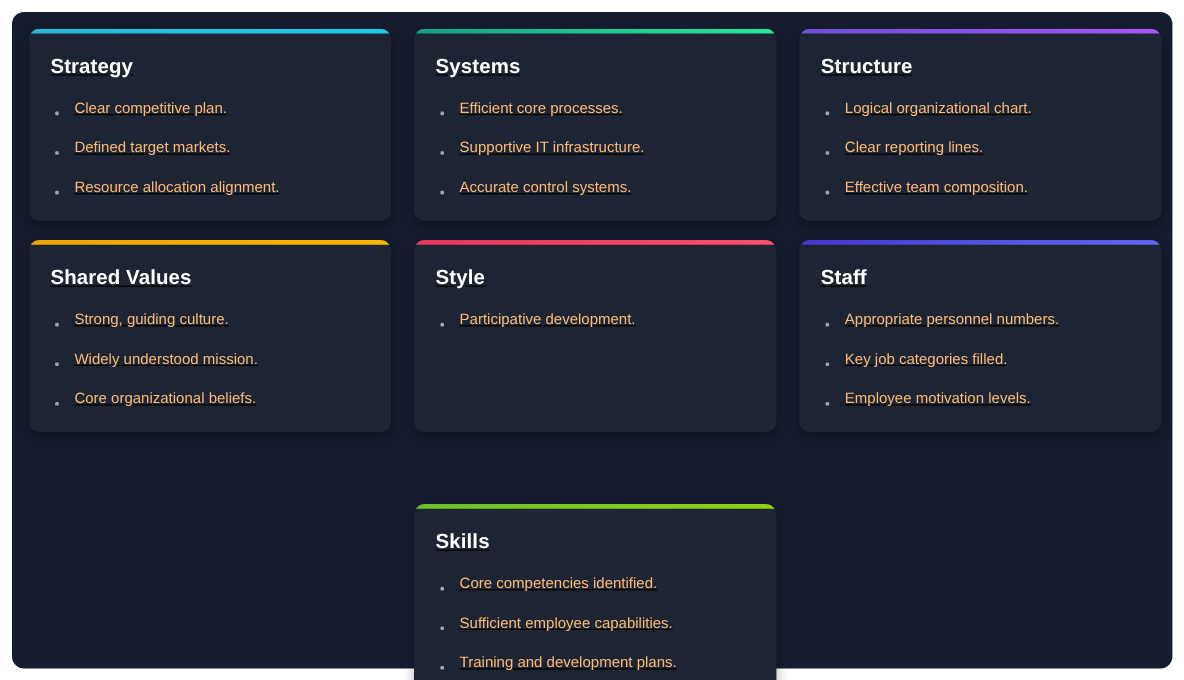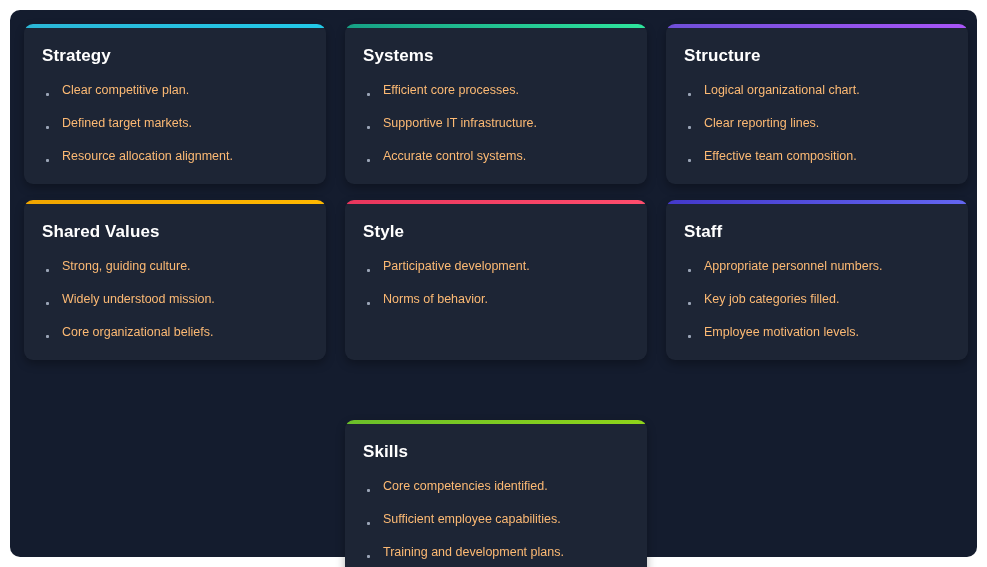--- a/index.html
+++ b/index.html
@@ -19,20 +19,21 @@
   .canvas {
     position: absolute;
     left: 10px;
     top: 10px;
     width: 967px;
     height: 547px;
     background: #141c2e;
     border-radius: 10px;
     box-sizing: border-box;
     padding: 14px 14px 14px 14px;
+    text-decoration: underline;
   }
 
   .grid {
     display: grid;
     grid-template-columns: repeat(3, 302px);
     grid-auto-rows: auto;
     column-gap: 19px;
     row-gap: 16px;
     justify-content: start;
     align-content: start;
@@ -174,24 +175,20 @@
         </ul>
       </div>
       <div class="card">
         <div class="card-accent" style="background: linear-gradient(90deg, rgb(232, 54, 93) 0%, rgb(255, 77, 109) 100%);"></div>
         <div class="card-title">Style</div>
         <ul class="bullets">
           <li class="bullet-row">
             <span class="bullet-dot"></span>
             <span class="bullet-text">Participative development.</span>
           </li>
-          <li class="bullet-row">
-            <span class="bullet-dot"></span>
-            <span class="bullet-text">Norms of behavior.</span>
-          </li>
         </ul>
       </div>
       <div class="card">
         <div class="card-accent" style="background: linear-gradient(90deg, rgb(67, 56, 202) 0%, rgb(99, 102, 241) 100%);"></div>
         <div class="card-title">Staff</div>
         <ul class="bullets">
           <li class="bullet-row">
             <span class="bullet-dot"></span>
             <span class="bullet-text">Appropriate personnel numbers.</span>
           </li>

